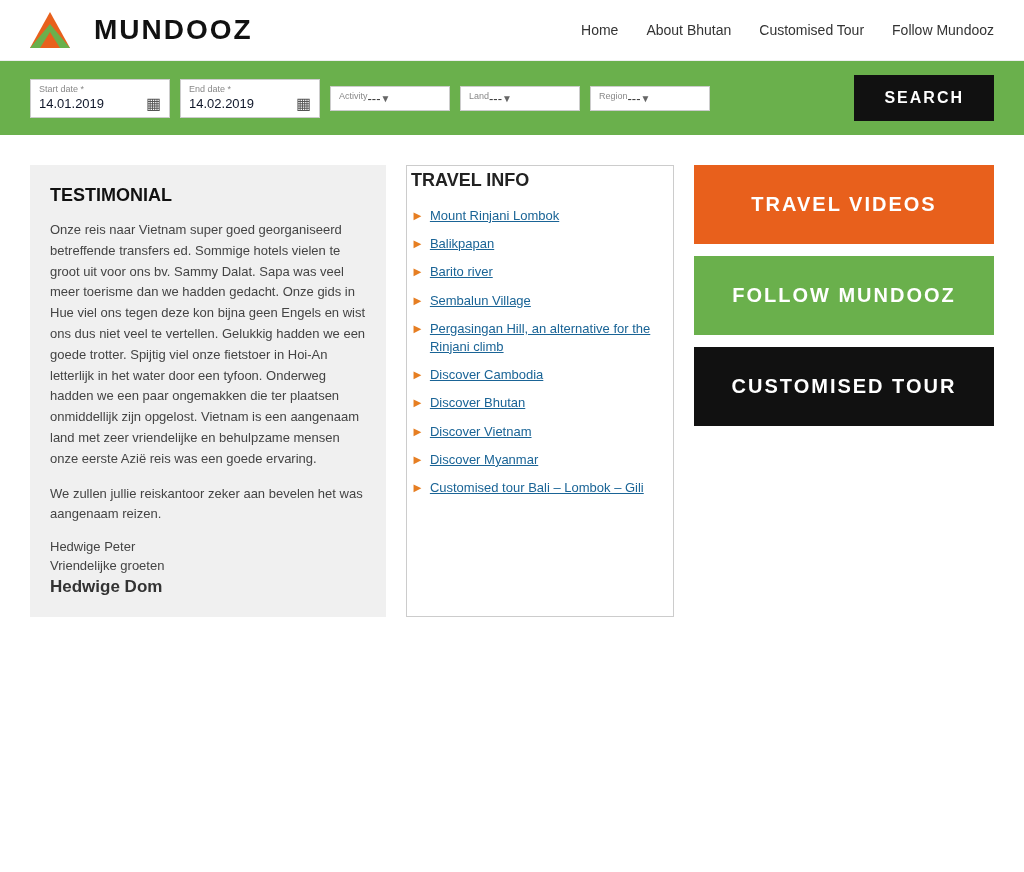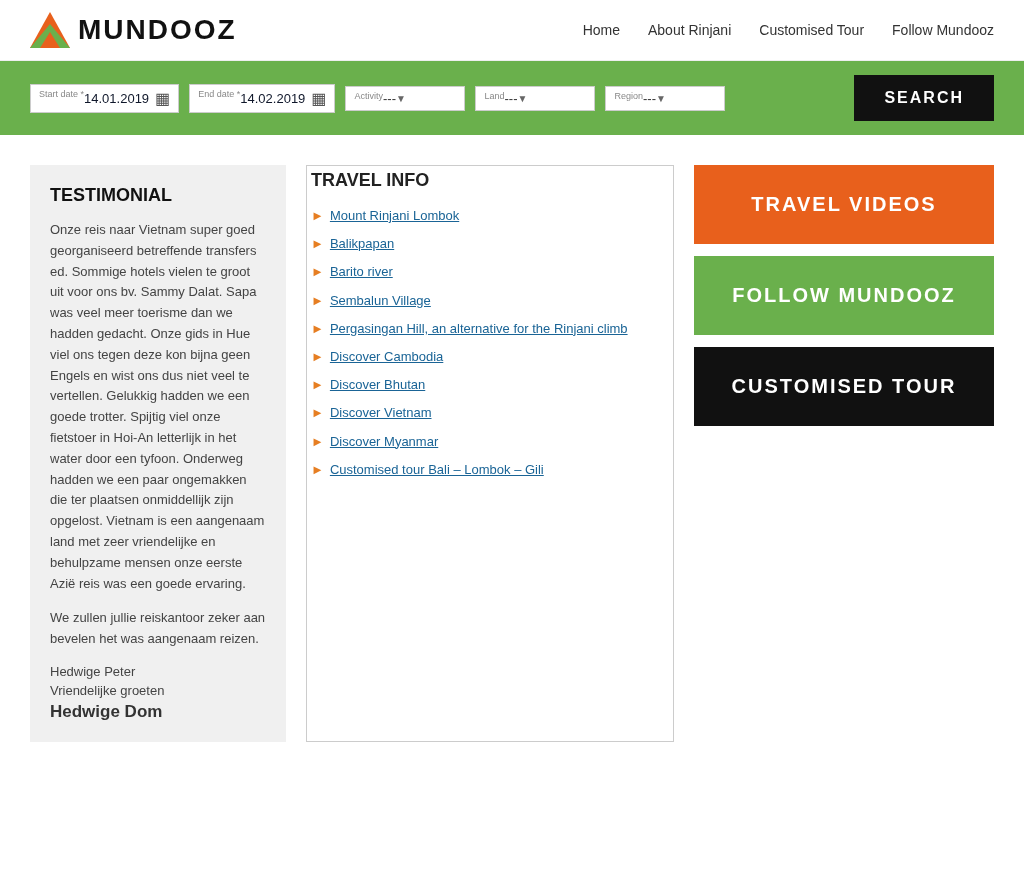--- a/index.html
+++ b/index.html
@@ -9,21 +9,21 @@
     .header {
       display: flex;
       align-items: center;
       justify-content: space-between;
       padding: 12px 30px;
       border-bottom: 1px solid #eee;
     }
     .logo {
       display: flex;
       align-items: center;
-      gap: 8px;
+      gap: 24px;
       justify-content: center;
     }
     .logo-icon {
       width: 40px;
       height: 36px;
     }
     .logo-text {
       font-size: 28px;
       font-weight: 900;
       color: #111;
@@ -42,21 +42,21 @@
     
     .search-bar {
       background: #6ab04c;
       padding: 14px 30px;
       display: flex;
       align-items: center;
       gap: 10px;
     }
     .search-field {
       display: flex;
-      flex-direction: row;
+      flex-direction: column;
       background: #fff;
       border: 1px solid #ccc;
       padding: 4px 8px;
       min-width: 140px;
       position: relative;
     }
     .search-field label {
       font-size: 9px;
       color: #888;
     }
@@ -116,21 +116,21 @@
       gap: 20px;
       padding: 30px 30px;
       max-width: 1024px;
       margin: 0 auto;
     }
 
     
     .testimonial-section {
       background: #f0f0f0;
       padding: 20px;
-      width: 256px;
+      width: 356px;
       flex-shrink: 0;
     }
     .testimonial-title {
       font-size: 18px;
       font-weight: 900;
       margin-bottom: 14px;
       color: #111;
     }
     .testimonial-text {
       font-size: 13px;
@@ -218,21 +218,21 @@
   <div class="logo">
 
     <svg class="logo-icon" viewBox="0 0 40 36" xmlns="http://www.w3.org/2000/svg">
       <polygon points="0,36 20,0 40,36" fill="#e8601c"></polygon>
       <polygon points="0,36 20,12 40,36 30,36 20,20 10,36" fill="#6ab04c"></polygon>
     </svg>
     <span class="logo-text">MUNDOOZ</span>
   </div>
   <nav class="nav">
     <a href="#">Home</a>
-    <a href="#">About Rinjani</a>
+    <a href="#">About Bhutan</a>
     <a href="#">Customised Tour</a>
     <a href="#">Follow Mundooz</a>
   </nav>
 </header>
 
 <div class="search-bar">
   <div class="search-field">
     <label>Start date *</label>
     <div class="field-with-icon">
       <span class="field-value">14.01.2019</span>

